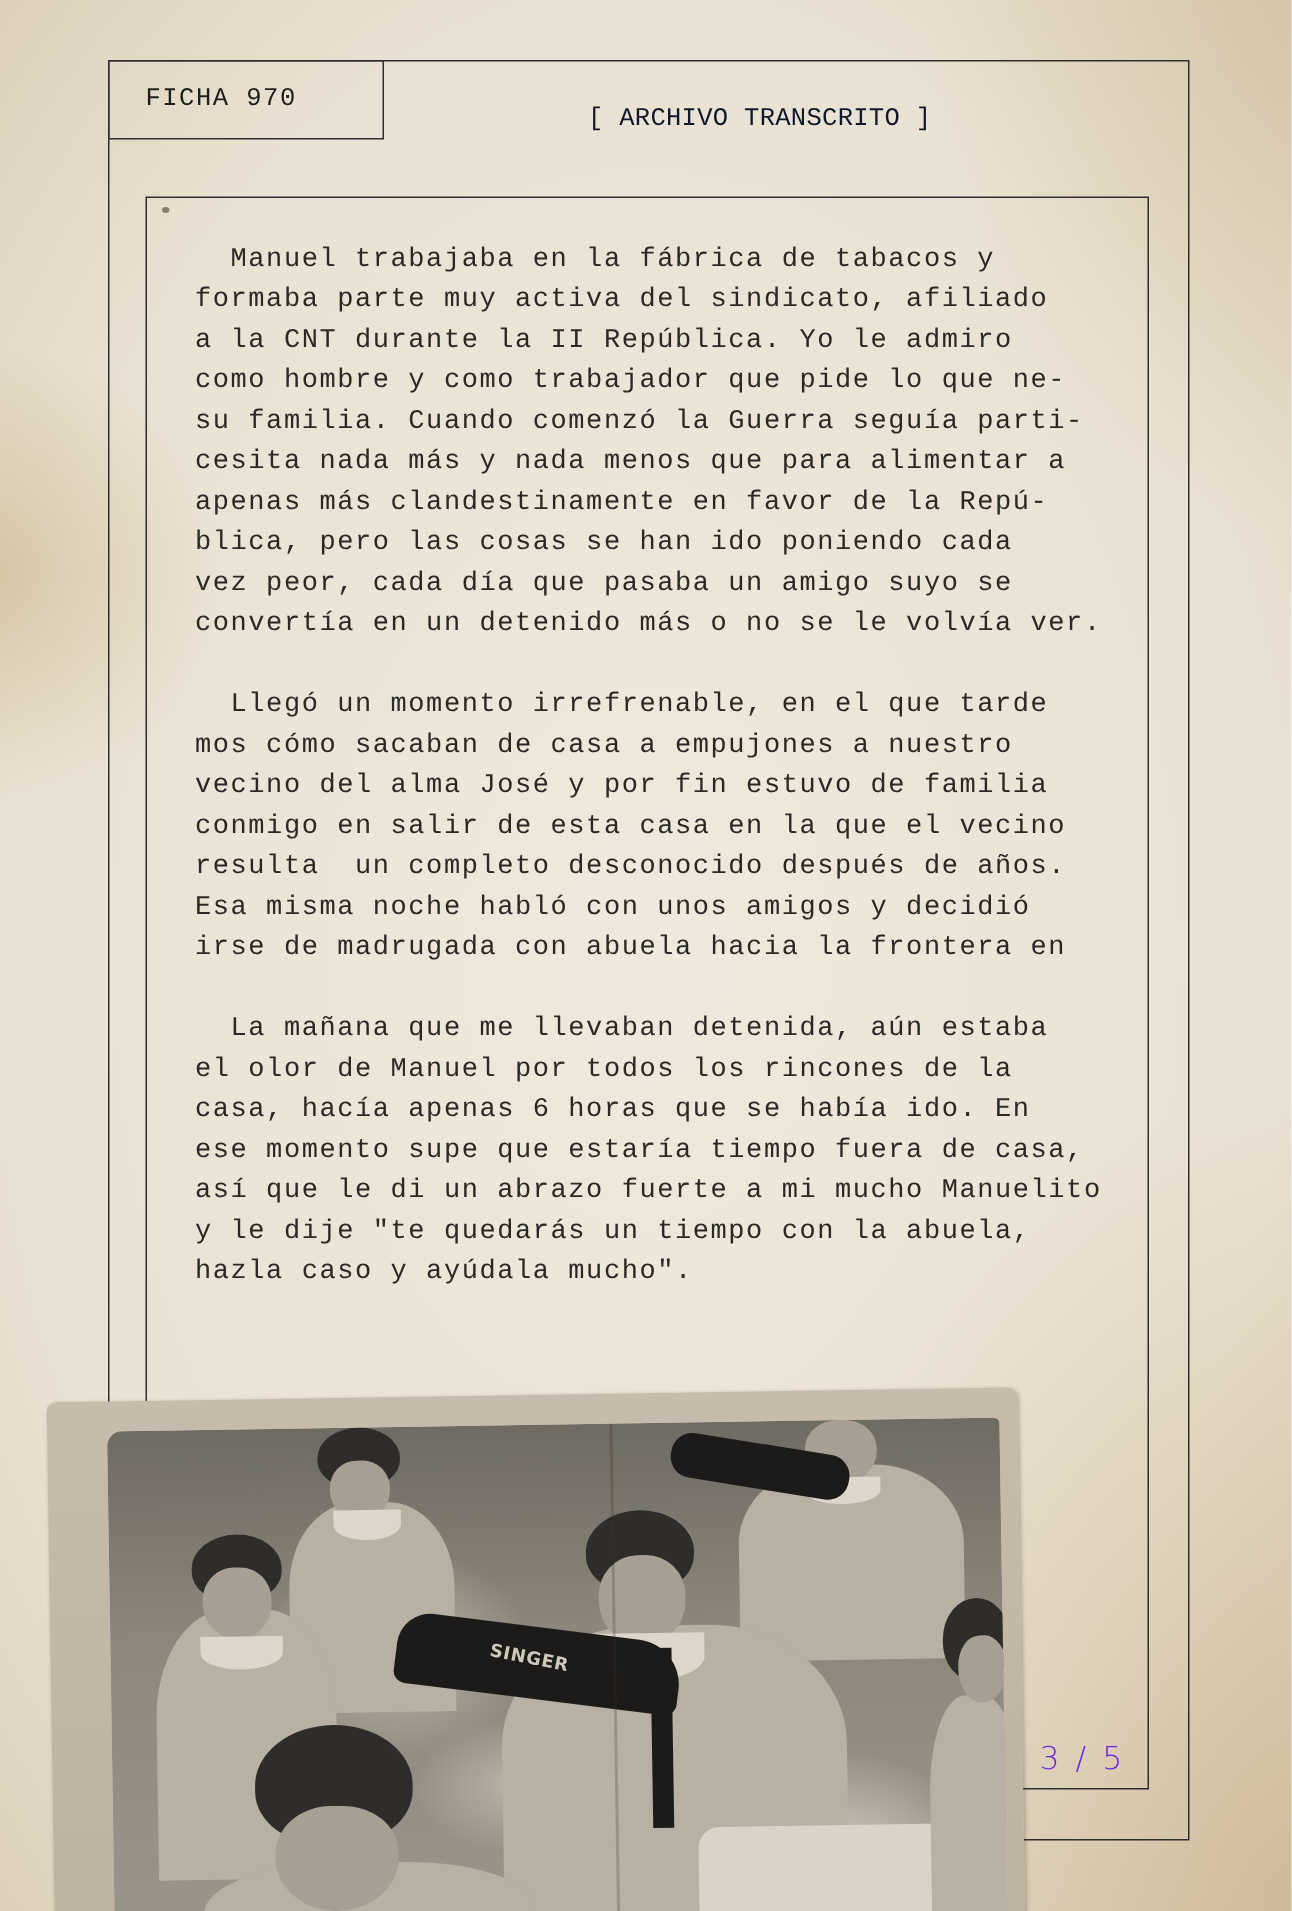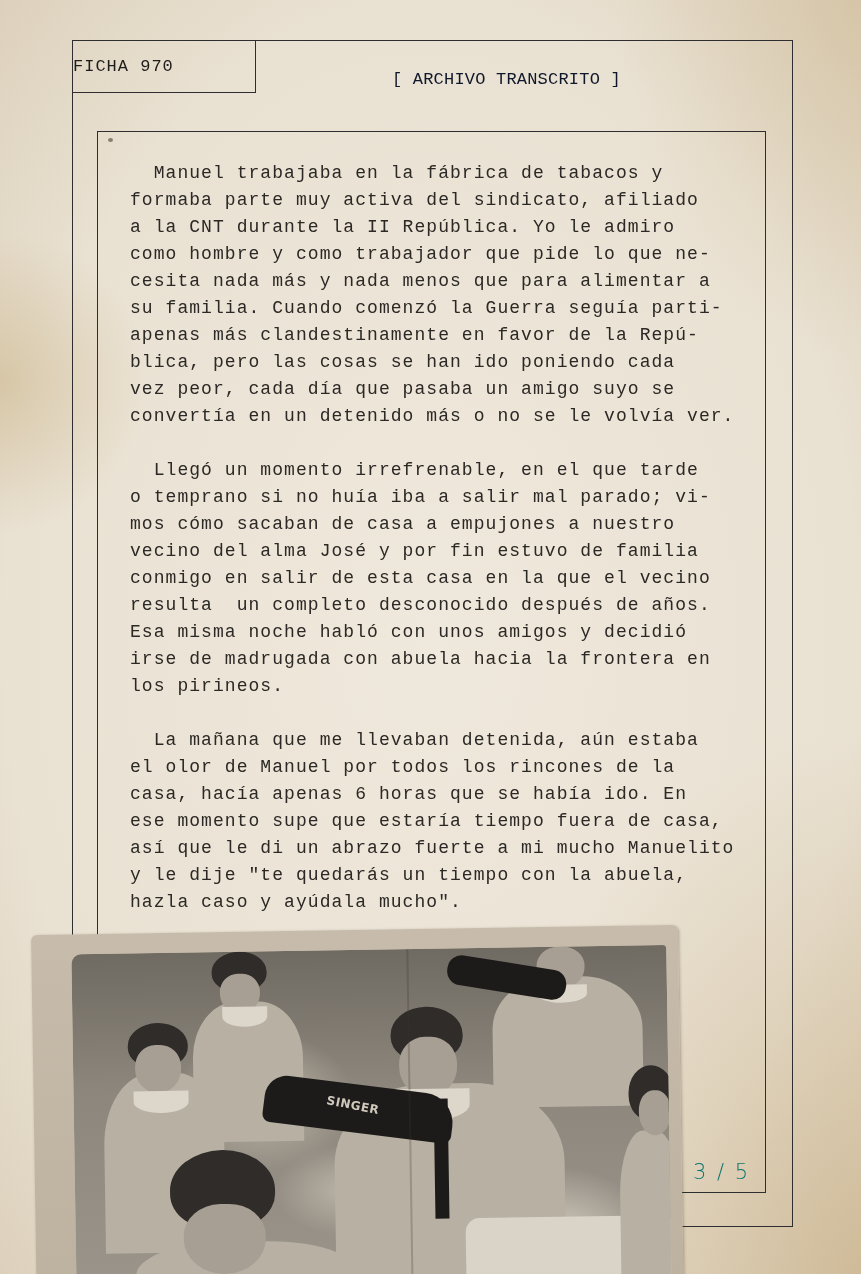--- a/index.html
+++ b/index.html
@@ -13,42 +13,42 @@
       font-family: "Liberation Mono", "DejaVu Sans Mono", monospace;
       color: #2a2622;
     }
     .outer-frame {
       position: absolute; left: 72px; top: 40px; width: 721px; height: 1187px;
       border: 1.6px solid #2e2e30; box-sizing: border-box;
     }
     .tag-box {
       position: absolute; left: 72px; top: 40px; width: 184px; height: 53px;
       border: 1.6px solid #2e2e30; box-sizing: border-box;
-      display: flex; align-items: center; 
+      display: flex; align-items: center; padding-left: 24px;
       font-size: 17px; letter-spacing: 1px; color: #1f1d1b;
     }
     .archive-label {
       position: absolute; left: 392px; top: 70px;
       font-size: 17px; color: #0f172a; letter-spacing: 0.2px; white-space: pre;
     }
     .inner-frame {
       position: absolute; left: 97px; top: 131px; width: 669px; height: 1062px;
       border: 1.6px solid #2e2e30; box-sizing: border-box;
     }
     .speck { position: absolute; width: 5px; height: 4px; border-radius: 50%; background: #8b7d6f; }
     .body-text {
       position: absolute; left: 130px; top: 160px; width: 620px;
       font-size: 18px; line-height: 27px; color: #2b2825; letter-spacing: 1.05px;
     }
     .para { margin: 0 0 27px 0; }
     .line { display: block; white-space: pre; height: 27px; }
     .page-number {
       position: absolute; left: 693px; top: 1160px;
       font-family: "DejaVu Sans", sans-serif; font-size: 21px; font-weight: 300;
-      color: #0f766e; letter-spacing: 2px; white-space: pre;
+      color: #6d28d9; letter-spacing: 2px; white-space: pre;
     }
     .photo {
       position: absolute; left: 31px; top: 935px; width: 647px; height: 360px;
       transform: rotate(-0.9deg); transform-origin: left top;
       background: linear-gradient(180deg, #c7bcab 0%, #bdb2a0 100%);
       border-radius: 6px;
       box-shadow: 1px 1px 3px rgba(60,50,40,0.35);
     }
     .photo-inner {
       position: absolute; left: 40px; top: 20px; right: 12px; bottom: 0;
@@ -91,37 +91,35 @@
 <div class="inner-frame">
   <div class="speck" style="left:10px; top:6px;"></div>
 </div>
 
 <div class="body-text">
   <div class="para">
     <span class="line">  Manuel trabajaba en la fábrica de tabacos y</span>
     <span class="line">formaba parte muy activa del sindicato, afiliado</span>
     <span class="line">a la CNT durante la II República. Yo le admiro</span>
     <span class="line">como hombre y como trabajador que pide lo que ne-</span>
+    <span class="line">su familia. Cuando comenzó la Guerra seguía parti-</span>
     <span class="line">cesita nada más y nada menos que para alimentar a</span>
-    <span class="line">su familia. Cuando comenzó la Guerra seguía parti-</span>
     <span class="line">apenas más clandestinamente en favor de la Repú-</span>
     <span class="line">blica, pero las cosas se han ido poniendo cada</span>
     <span class="line">vez peor, cada día que pasaba un amigo suyo se</span>
     <span class="line">convertía en un detenido más o no se le volvía ver.</span>
   </div>
   <div class="para">
     <span class="line">  Llegó un momento irrefrenable, en el que tarde</span>
-    <span class="line">o temprano si no huía iba a salir mal parado; vi-</span>
     <span class="line">mos cómo sacaban de casa a empujones a nuestro</span>
     <span class="line">vecino del alma José y por fin estuvo de familia</span>
     <span class="line">conmigo en salir de esta casa en la que el vecino</span>
     <span class="line">resulta  un completo desconocido después de años.</span>
     <span class="line">Esa misma noche habló con unos amigos y decidió</span>
     <span class="line">irse de madrugada con abuela hacia la frontera en</span>
-    <span class="line">los pirineos.</span>
   </div>
   <div class="para">
     <span class="line">  La mañana que me llevaban detenida, aún estaba</span>
     <span class="line">el olor de Manuel por todos los rincones de la</span>
     <span class="line">casa, hacía apenas 6 horas que se había ido. En</span>
     <span class="line">ese momento supe que estaría tiempo fuera de casa,</span>
     <span class="line">así que le di un abrazo fuerte a mi mucho Manuelito</span>
     <span class="line">y le dije "te quedarás un tiempo con la abuela,</span>
     <span class="line">hazla caso y ayúdala mucho".</span>
   </div>

